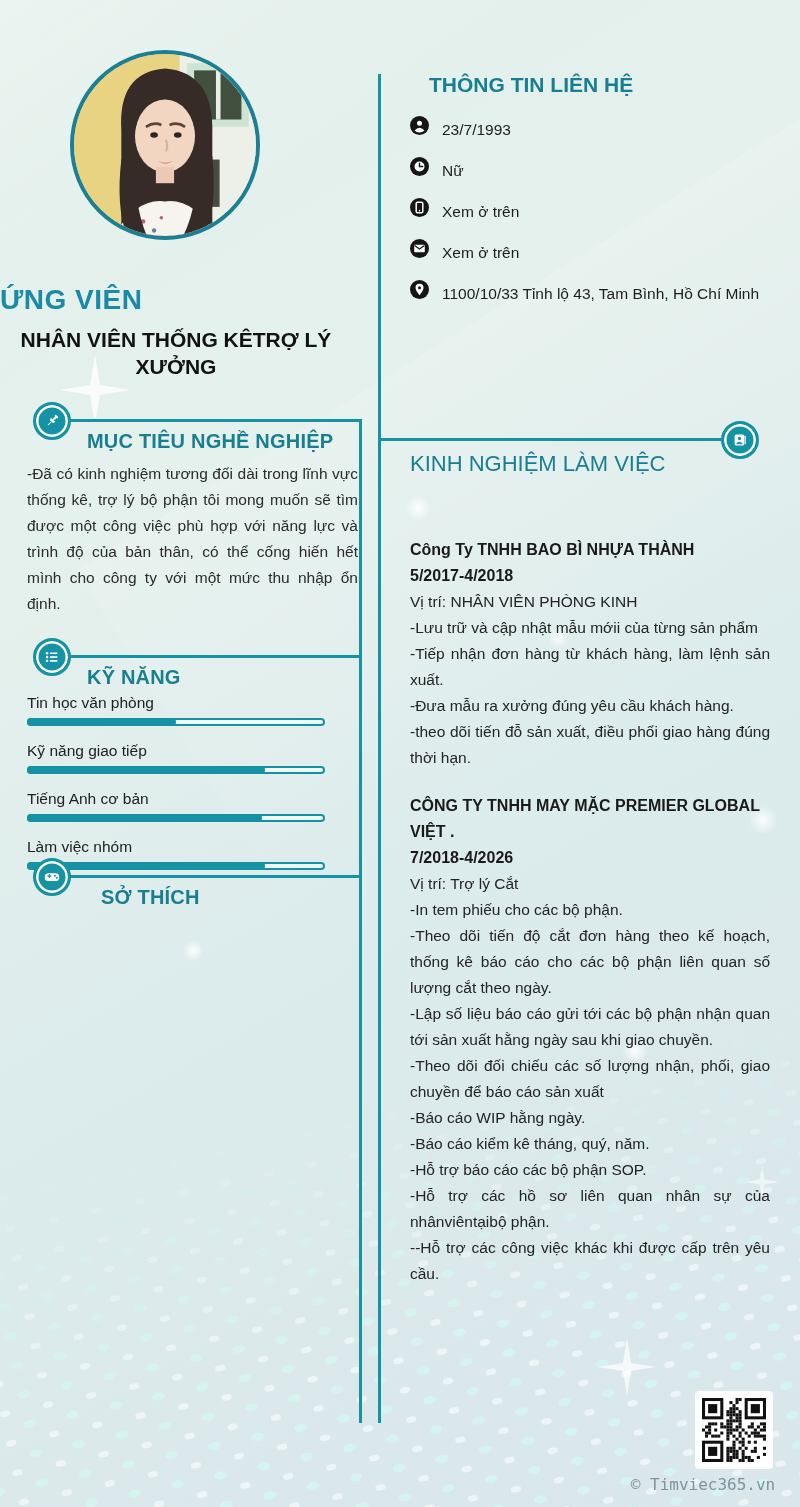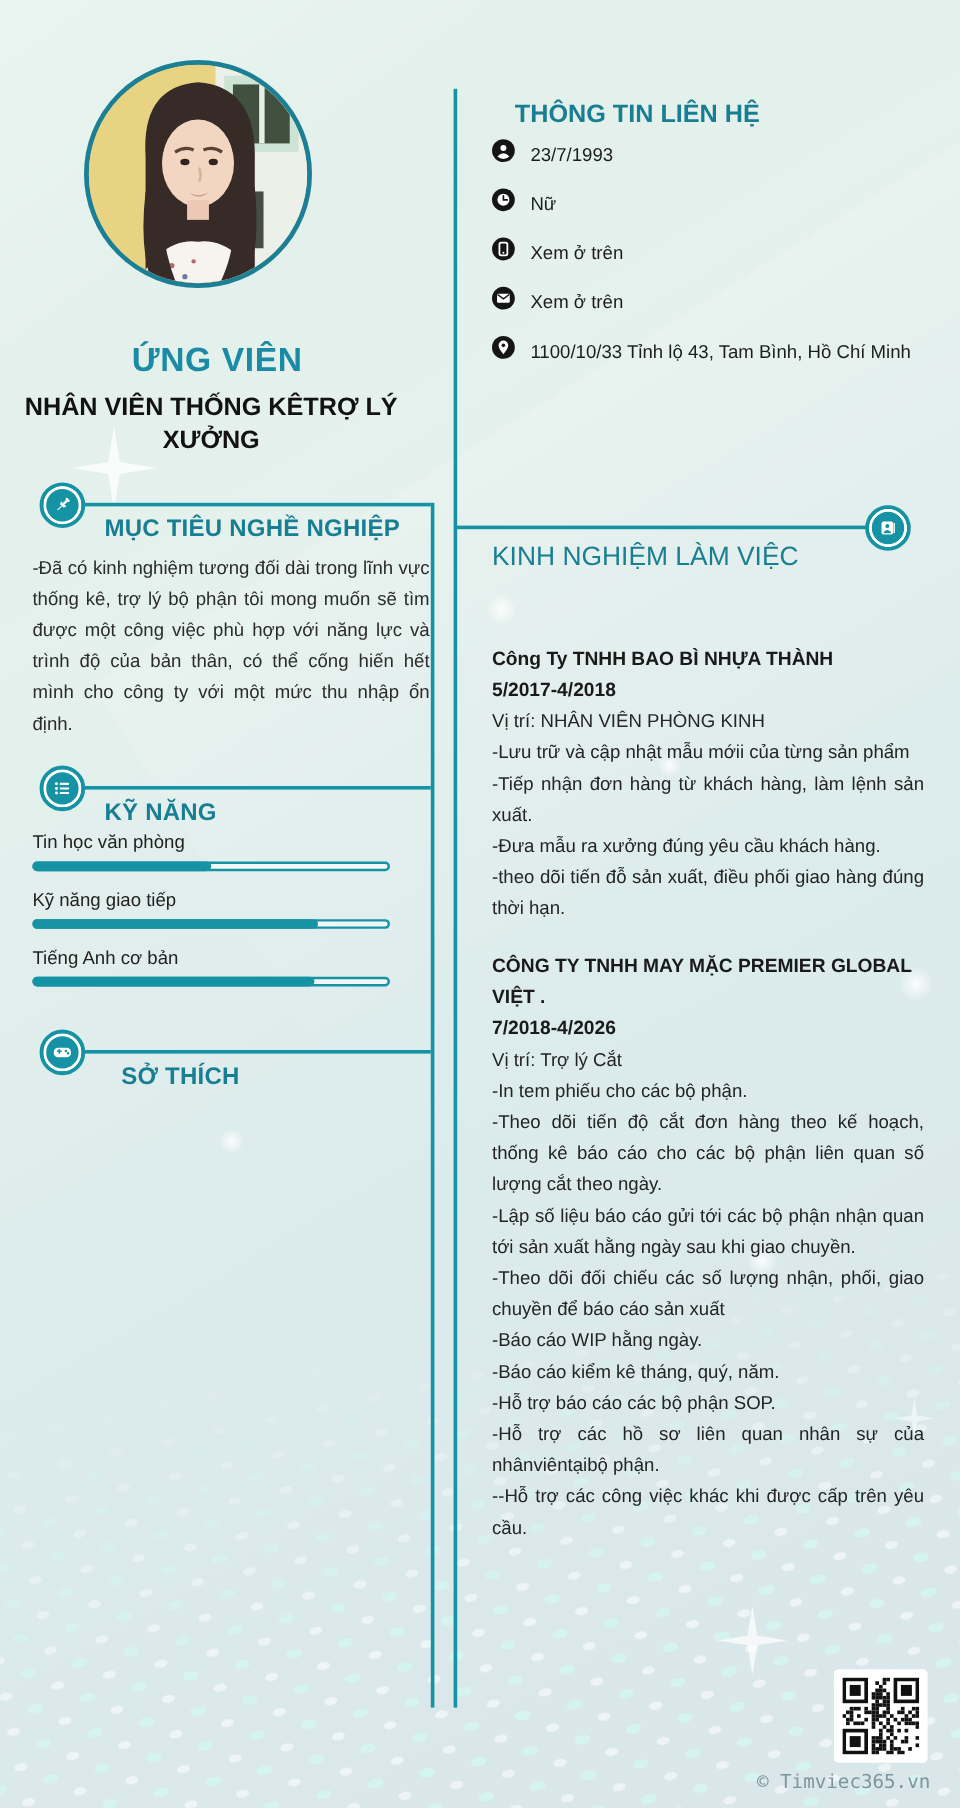--- a/index.html
+++ b/index.html
@@ -37,21 +37,21 @@
 
   
   .vline{position:absolute;width:3px;background:var(--accent);}
   .hline{position:absolute;height:3px;background:var(--accent);}
 
   
   .photo{position:absolute;left:70px;top:50px;width:190px;height:190px;border-radius:50%;
          border:4px solid #1b7f96;overflow:hidden;background:#e7d382;}
   .photo svg{display:block;width:100%;height:100%;}
 
-  .cand-title{position:absolute;left:0;top:284px;width:362px;text-align:center;
+  .cand-title{position:absolute;left:0;top:284px;width:362px;text-align:left;
          color:var(--title);font-size:28px;font-weight:700;letter-spacing:.5px;}
   .cand-sub{position:absolute;left:9px;top:326px;width:334px;text-align:center;
          color:#121212;font-size:21px;line-height:27px;font-weight:700;}
 
   
   .sec-ic{position:absolute;width:38px;height:38px;border-radius:50%;
           background:var(--accent);border:3px solid var(--accent);
           box-shadow:inset 0 0 0 2.5px #fff;
           display:flex;align-items:center;justify-content:center;}
   .sec-ic svg{width:18px;height:18px;}
@@ -63,21 +63,21 @@
   .skills{position:absolute;left:27px;top:694px;width:300px;}
   .skill-row{margin-bottom:16px;}
   .skill-label{font-size:15.5px;color:#222;margin-bottom:6px;}
   .skill-bar{position:relative;height:8px;width:298px;}
   .skill-track{position:absolute;inset:0;border:2px solid var(--accent);border-radius:6px;background:rgba(255,255,255,.55);}
   .skill-fill{position:absolute;left:0;top:0;bottom:0;background:var(--accent);border-radius:6px;}
 
   .hobby-list{position:absolute;left:27px;top:918px;font-size:15.5px;line-height:26px;color:#222;}
 
   
-  .contact-h{position:absolute;left:429px;top:84px;color:var(--heading);font-weight:700;font-size:21px;}
+  .contact-h{position:absolute;left:429px;top:73px;color:var(--heading);font-weight:700;font-size:21px;}
   .contact{position:absolute;left:410px;top:116px;width:350px;}
   .c-row{display:flex;align-items:flex-start;gap:13px;margin-bottom:14px;}
   .ci{flex:0 0 auto;width:19px;height:19px;border-radius:50%;background:var(--icon-dark);
       display:flex;align-items:center;justify-content:center;margin-top:0px;}
   .ci svg{width:19px;height:19px;}
   .c-text{font-size:15.5px;color:#1d1d1d;line-height:27px;max-width:322px;}
 
   
   .exp-h{position:absolute;left:410px;top:451px;color:var(--heading);font-weight:400;font-size:22px;}
   .exp-ic{left:721px;top:421px;}
@@ -185,20 +185,27 @@
       <div class="skill-bar">
         <div class="skill-track"></div>
         <div class="skill-fill" style="width: 80%;"></div>
       </div>
     </div>
     <div class="skill-row">
       <div class="skill-label">Tiếng Anh cơ bản</div>
       <div class="skill-bar">
         <div class="skill-track"></div>
         <div class="skill-fill" style="width: 79%;"></div>
+      </div>
+    </div>
+    <div class="skill-row">
+      <div class="skill-label">Làm việc nhóm</div>
+      <div class="skill-bar">
+        <div class="skill-track"></div>
+        <div class="skill-fill" style="width: 80%;"></div>
       </div>
     </div>
   </div>
 
   <div class="sec-ic" style="left:33px;top:858px;">
     <svg viewBox="0 0 16 16">
       <rect x="1.6" y="4.6" width="12.8" height="7" rx="3.2" fill="#fff"></rect>
       <rect x="4" y="6.6" width="3.4" height="1.2" fill="#1593a4"></rect>
       <rect x="5.1" y="5.5" width="1.2" height="3.4" fill="#1593a4"></rect>
       <circle cx="10.6" cy="6.9" r=".9" fill="#1593a4"></circle>

